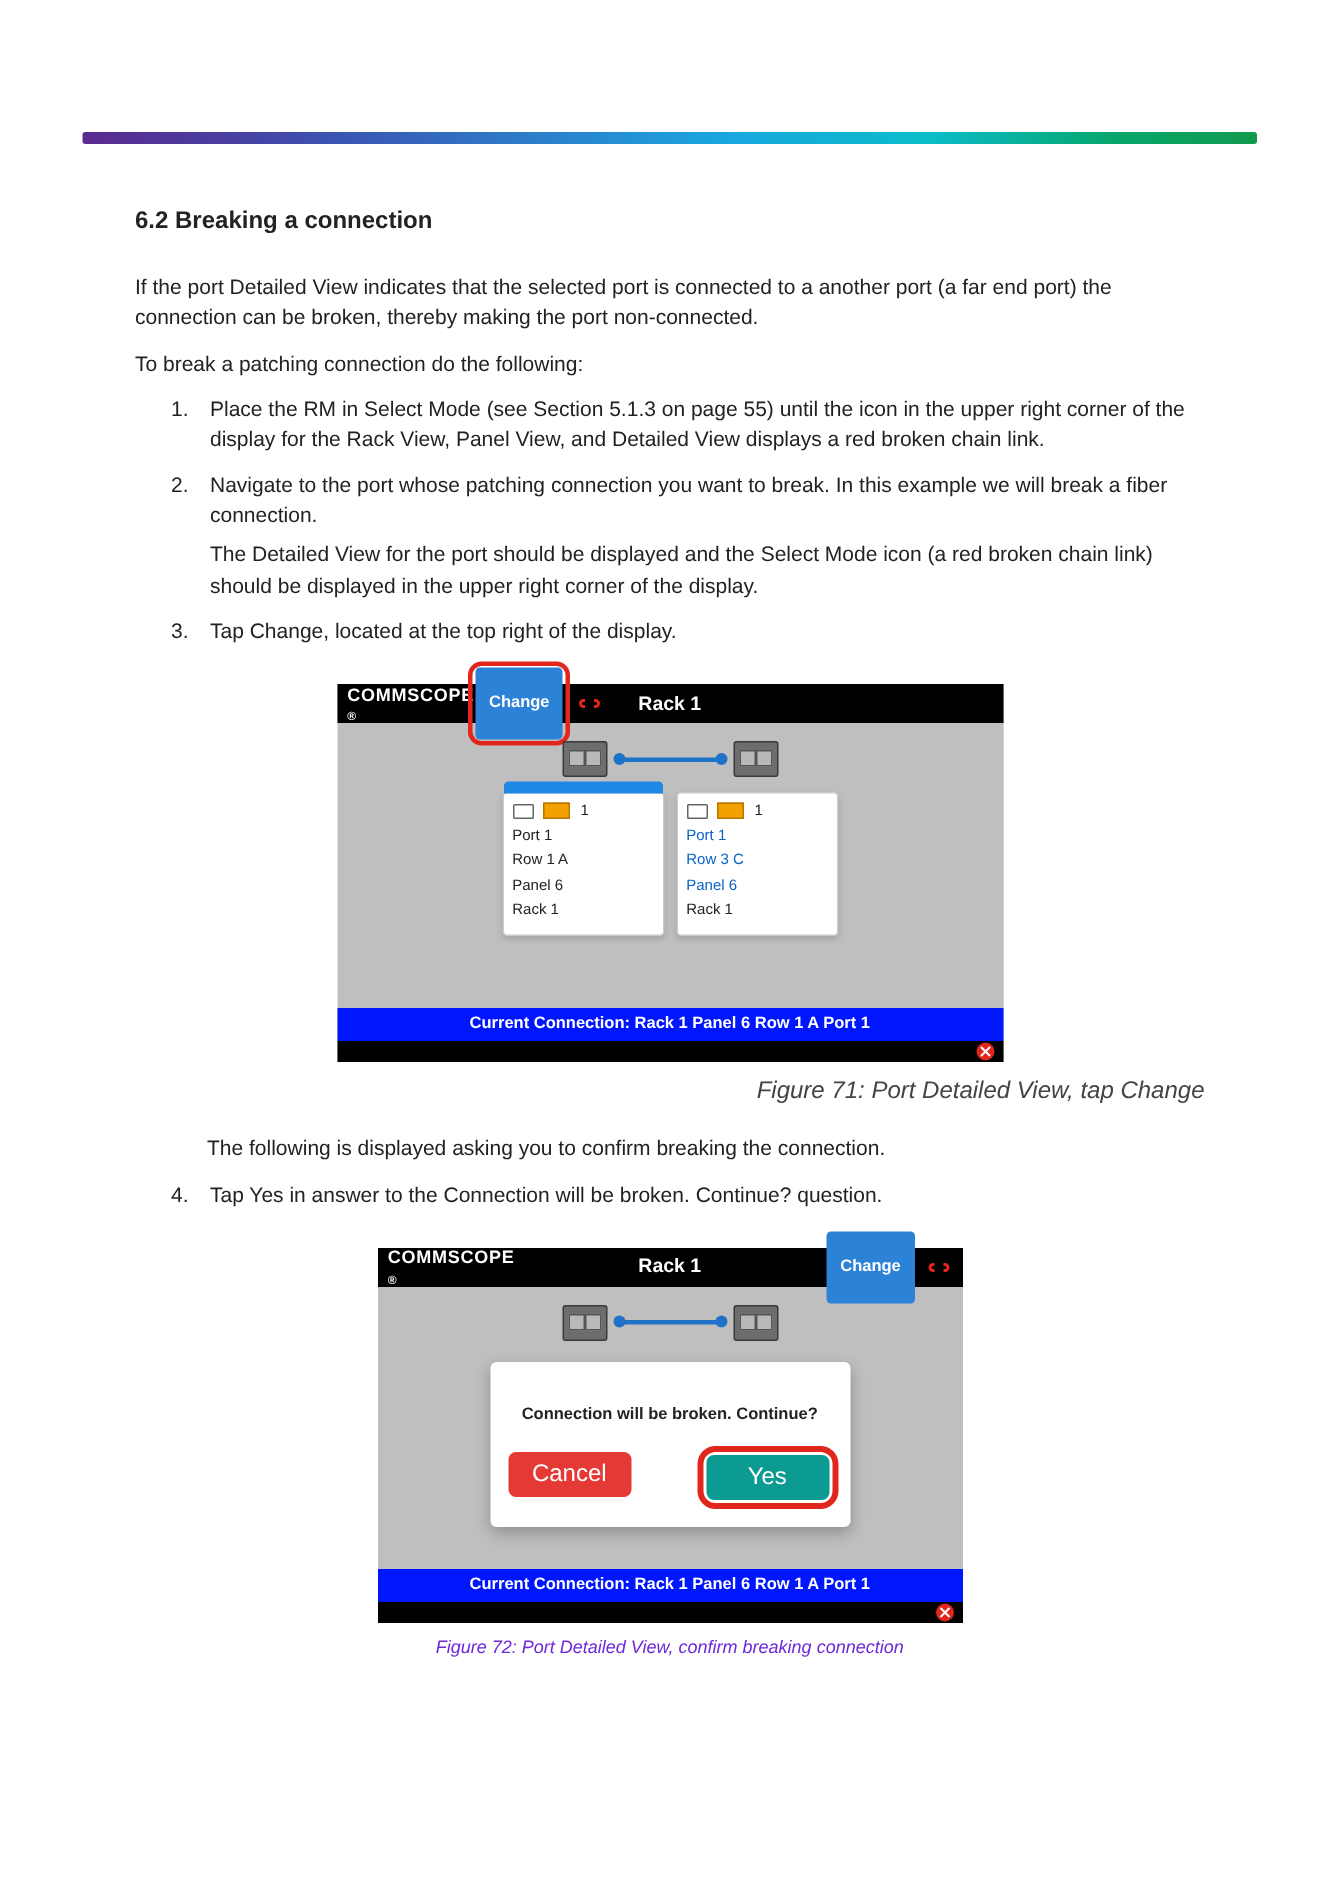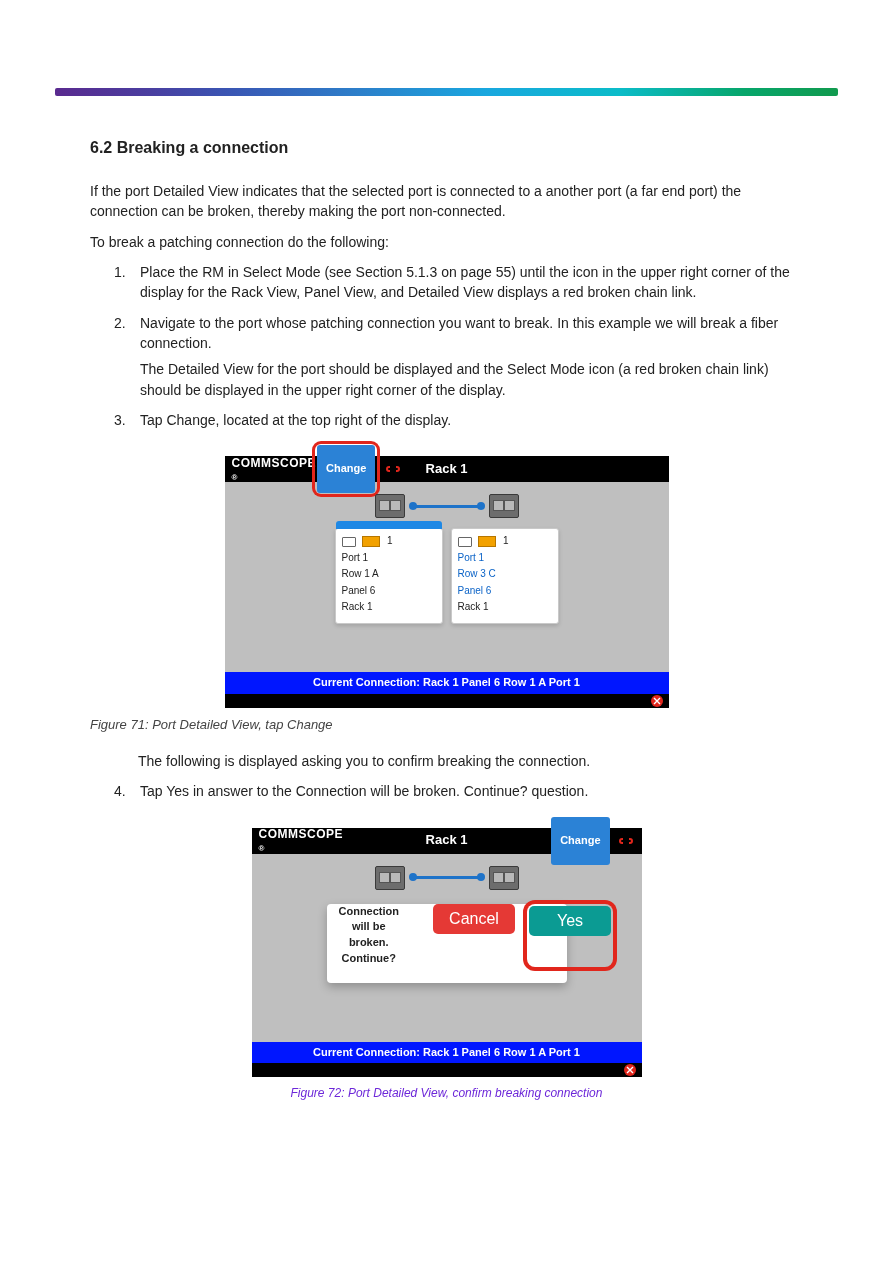--- a/index.html
+++ b/index.html
@@ -224,25 +224,25 @@
   
   .shot2 .s-body { height: 178px; }
   .modal {
     position: absolute;
     left: 50%; top: 50px;
     transform: translateX(-50%);
     width: 216px;
     background: #fff;
     border-radius: 4px;
     box-shadow: 0 4px 10px rgba(0,0,0,0.25);
-    padding: 0 12px 16px 12px;
+    padding: 28px 12px 16px 12px;
     text-align: center;
     display: flex;
-    flex-direction: row;
-    gap: 34px;
+    flex-direction: column;
+    gap: 16px;
   }
   .modal .q {
     font-size: 11px;
     font-weight: 700;
     color: #222;
   }
   .modal .row {
     display: flex;
     justify-content: space-between;
     gap: 12px;
@@ -357,21 +357,21 @@
         <div class="bottom-strip">
           <span class="close-x">
             <svg width="8" height="8" viewBox="0 0 8 8">
                 <path d="M1 1 L7 7 M7 1 L1 7" stroke="#fff" stroke-width="1.4"></path>
               </svg>
           </span>
         </div>
       </div>
     </div>
 
-    <p style="text-align:left; font-size:13px; font-style:italic; color:#444; margin:8px 0 16px 0;">Figure 71: Port Detailed View, tap Change</p>
+    <p style="text-align:right; font-size:16px; font-style:italic; color:#444; margin:8px 0 16px 0;">Figure 71: Port Detailed View, tap Change</p>
 
     <div class="indent">
       <p style="margin-left:24px;">The following is displayed asking you to confirm breaking the connection.</p>
     </div>
 
     <div class="indent" style="margin-top:6px;">
       <div class="list-hang">
         <span class="marker">4.</span>
         <span>Tap Yes in answer to the Connection will be broken. Continue? question.</span>
       </div>

